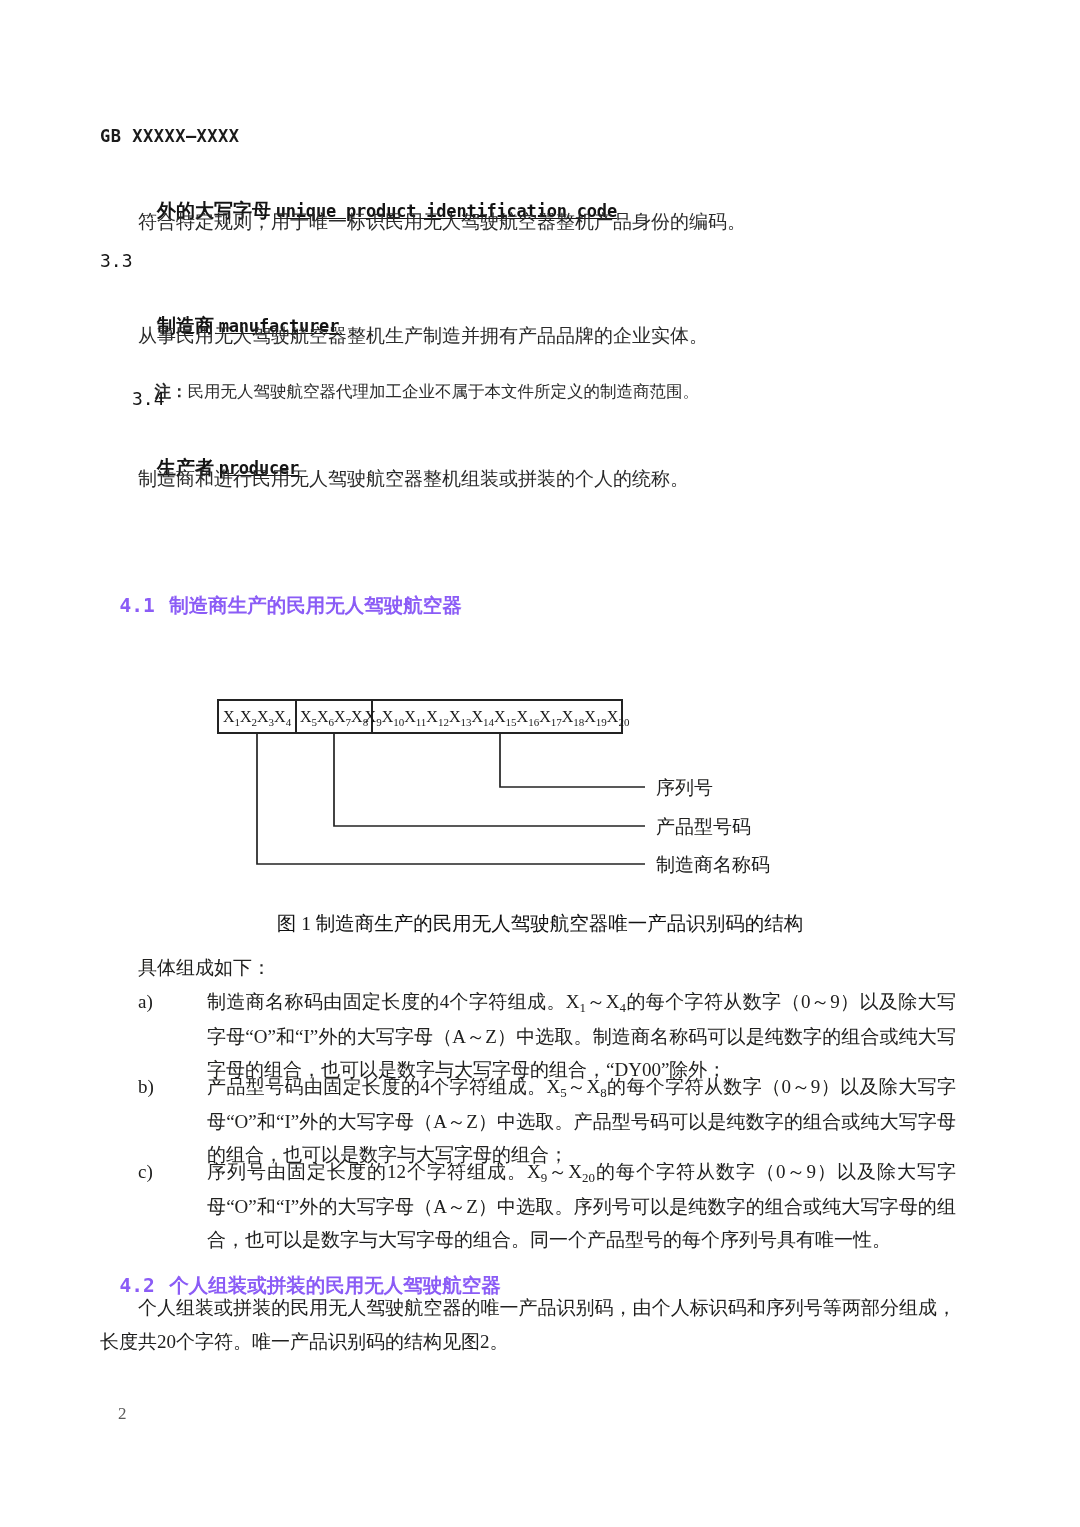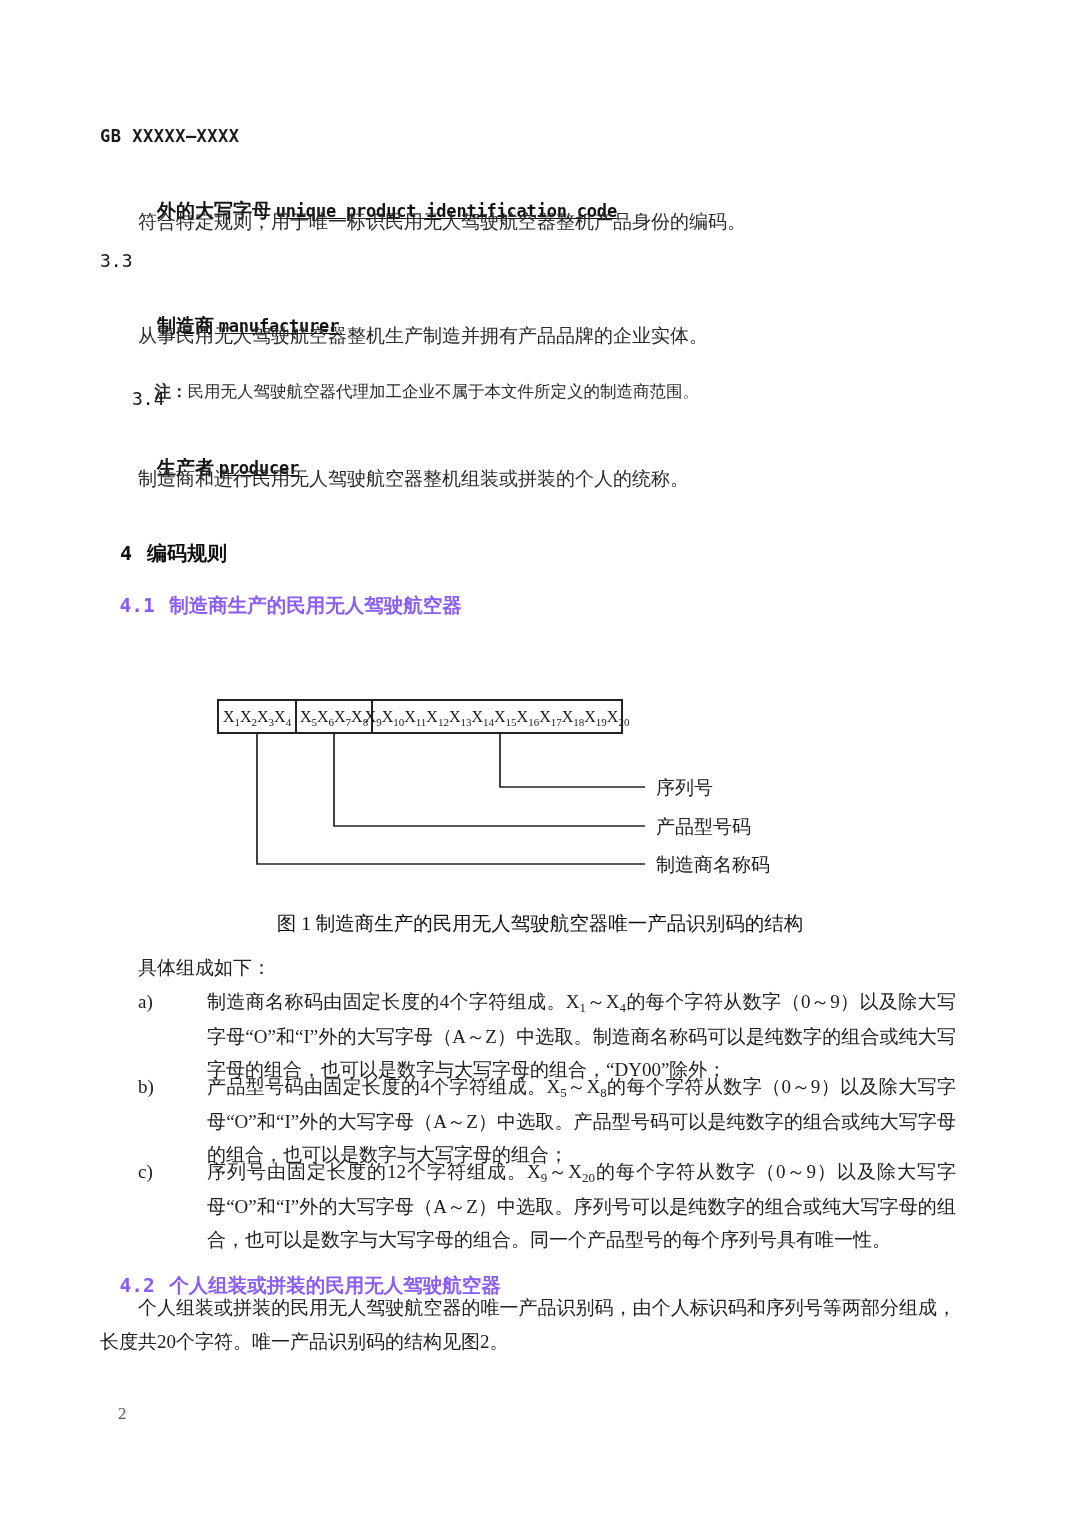--- a/index.html
+++ b/index.html
@@ -200,23 +200,20 @@
   <div class="block note-line" style="left:138px; top:350px;">
     <b>注：</b><span>民用无人驾驶航空器代理加工企业不属于本文件所定义的制造商范围。</span>
   </div>
 
   <div class="block clause-num" style="left:100px; top:388px;margin-left:32px;">3.4</div>
   <div class="block term-line" style="left:138px; top:433px;">
     <span>生产者</span><span>&nbsp;</span><span class="en">producer</span>
   </div>
   <div class="block def-line" style="left:138px; top:464px;">制造商和进行民用无人驾驶航空器整机组装或拼装的个人的统称。</div>
 
-  <div class="block h1-sec" style="left:100px; top:517px;">
-    <span class="num">4</span><span>&nbsp;&nbsp;&nbsp;</span><span>编码规则</span>
-  </div>
 
   <div class="block h2-sec" style="left:100px; top:570px;">
     <span class="num">4.1</span><span>&nbsp;&nbsp;&nbsp;</span><span>制造商生产的民用无人驾驶航空器</span>
   </div>
 
 
   <div class="figure">
     <svg class="fig-svg" width="880" height="200" viewBox="0 0 880 200" xmlns="http://www.w3.org/2000/svg">
 
       <g stroke="#232323" fill="none">

